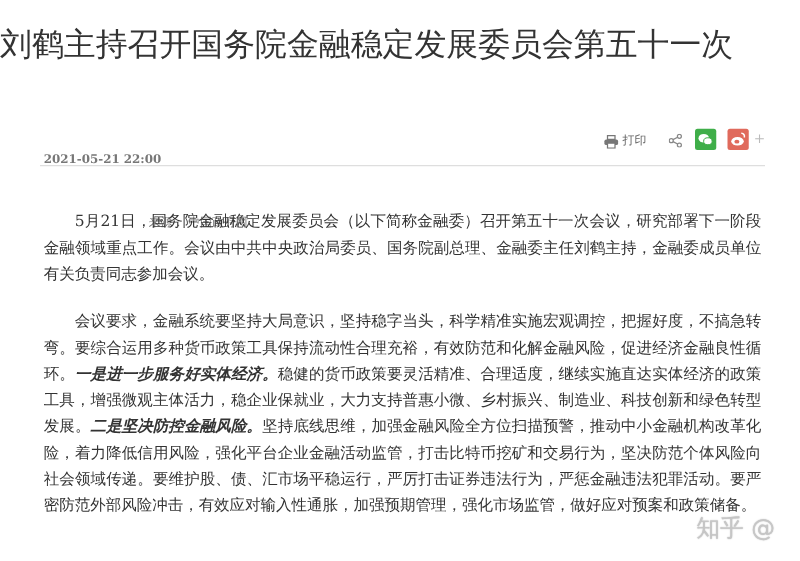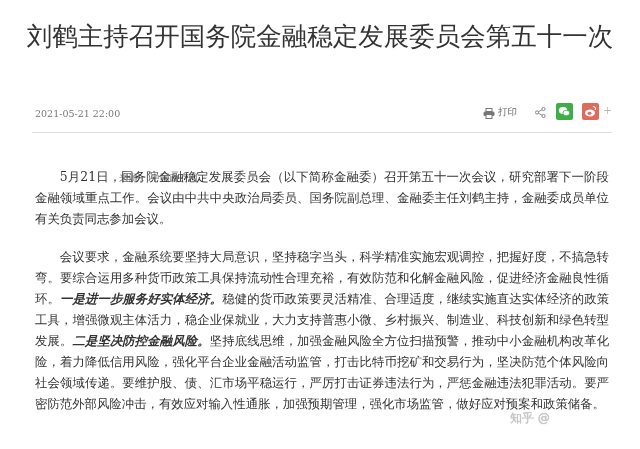--- a/index.html
+++ b/index.html
@@ -1,43 +1,43 @@
 <!DOCTYPE html>
 <html><head>
   <meta charset="utf-8">
   <style>
     html, body { margin: 0; padding: 0; background: #ffffff; }
     body { width: 640px; height: 449px; overflow: hidden; position: relative;
            font-family: "DejaVu Serif", "Liberation Serif", serif; color: #333; }
-    .title { position: absolute; left: 0; top: 20px; width: 640px; text-align: center;
+    .title { position: absolute; left: 0; top: 20px; width: 640px; 
              font-family: "DejaVu Sans", "Liberation Sans", sans-serif;
              font-size: 25.5px; line-height: 32px; color: #333; letter-spacing: 0px; }
     .title .t1 { display: block; }
     .title .t2 { display: block; }
     .meta { position: absolute; top: 106px; left: 35px; right: 30px; height: 18px;
             font-size: 9.5px; color: #777; }
-    .meta .date { position: absolute; left: 0; top: 2px; }
+    .meta .date { position: absolute; left: 0; top: 16px; font-weight: bold; }
     .meta .source { position: absolute; left: 84px; top: 20px; margin-top: 46px; }
     .meta .font-ctrl { position: absolute; left: 353px; top: 2px; color: #555; }
     .meta .font-ctrl span { margin: 0 3px; cursor: pointer; }
     .meta .print { position: absolute; left: 448px; top: 0px; color: #666; display: flex; align-items: flex-end; cursor: pointer; }
     .meta .print svg { margin-right: 3px; }
     .meta .share { position: absolute; left: 500px; top: 1px; }
     .meta .wechat { position: absolute; left: 521px; top: -3px; width: 17px; height: 17px;
                     background: #3fae49; border-radius: 2px; }
     .meta .weibo { position: absolute; left: 547px; top: -3px; width: 17px; height: 17px;
                    background: #e06a5c; border-radius: 2px; }
     .meta .plus { position: absolute; left: 568px; top: -2px; color: #bbb; font-size: 11px; }
     .divider { position: absolute; left: 32px; top: 132px; width: 580px; height: 1px; background: #dedede; }
     .body { position: absolute; left: 35px; top: 166px; width: 574px; font-size: 12.4px;
             line-height: 21px; color: #333; text-align: justify; }
     .body p { margin: 0 0 17px 0; text-indent: 2em; }
     .body p.p3 { margin-bottom: 0; }
     .bold { font-weight: bold; font-style: italic; }
-    .watermark { position: absolute; left: 510px; top: 410px; font-size: 12px; color: rgba(200,200,200,0.9);
+    .watermark { position: absolute; left: 557px; top: 410px; font-size: 19px; color: rgba(200,200,200,0.9);
                  font-family: "DejaVu Sans", sans-serif; letter-spacing: 0px;
                  text-shadow: 0 0 1px #aaa; white-space: nowrap; }
   </style>
 </head>
 <body>
 
 <div class="title">
   <span class="t1">刘鹤主持召开国务院金融稳定发展委员会第五十一次</span>
 </div>
 

